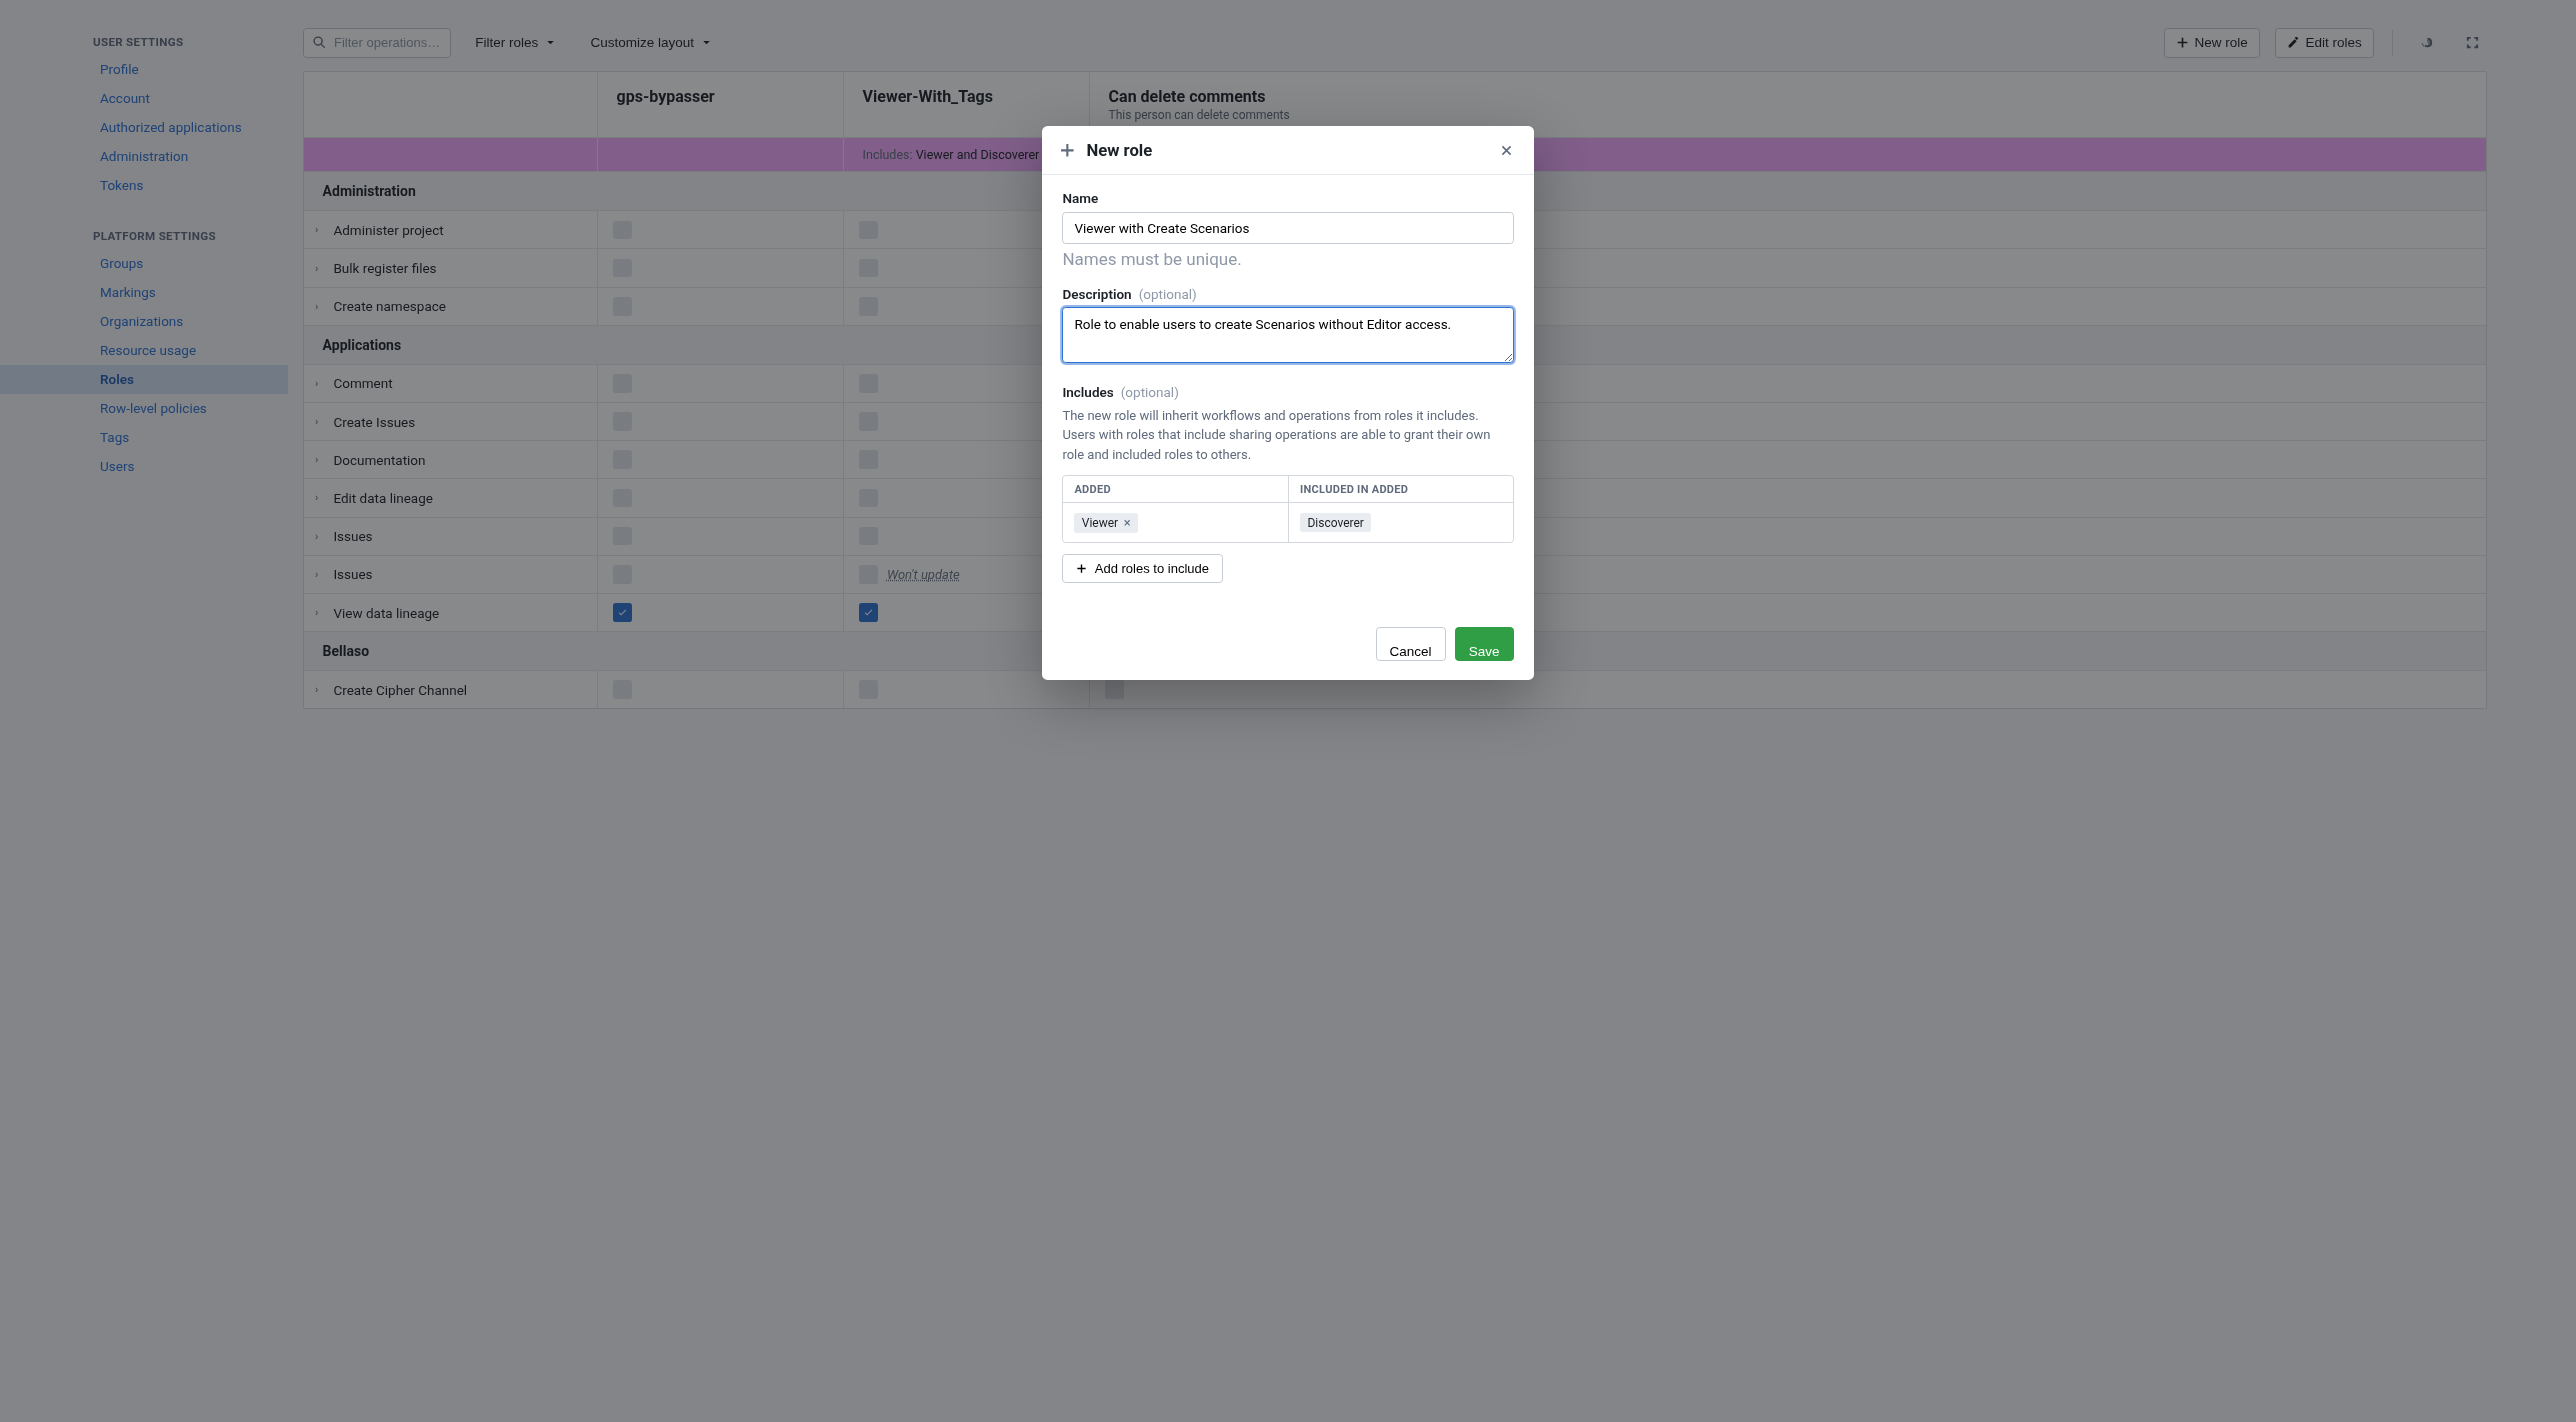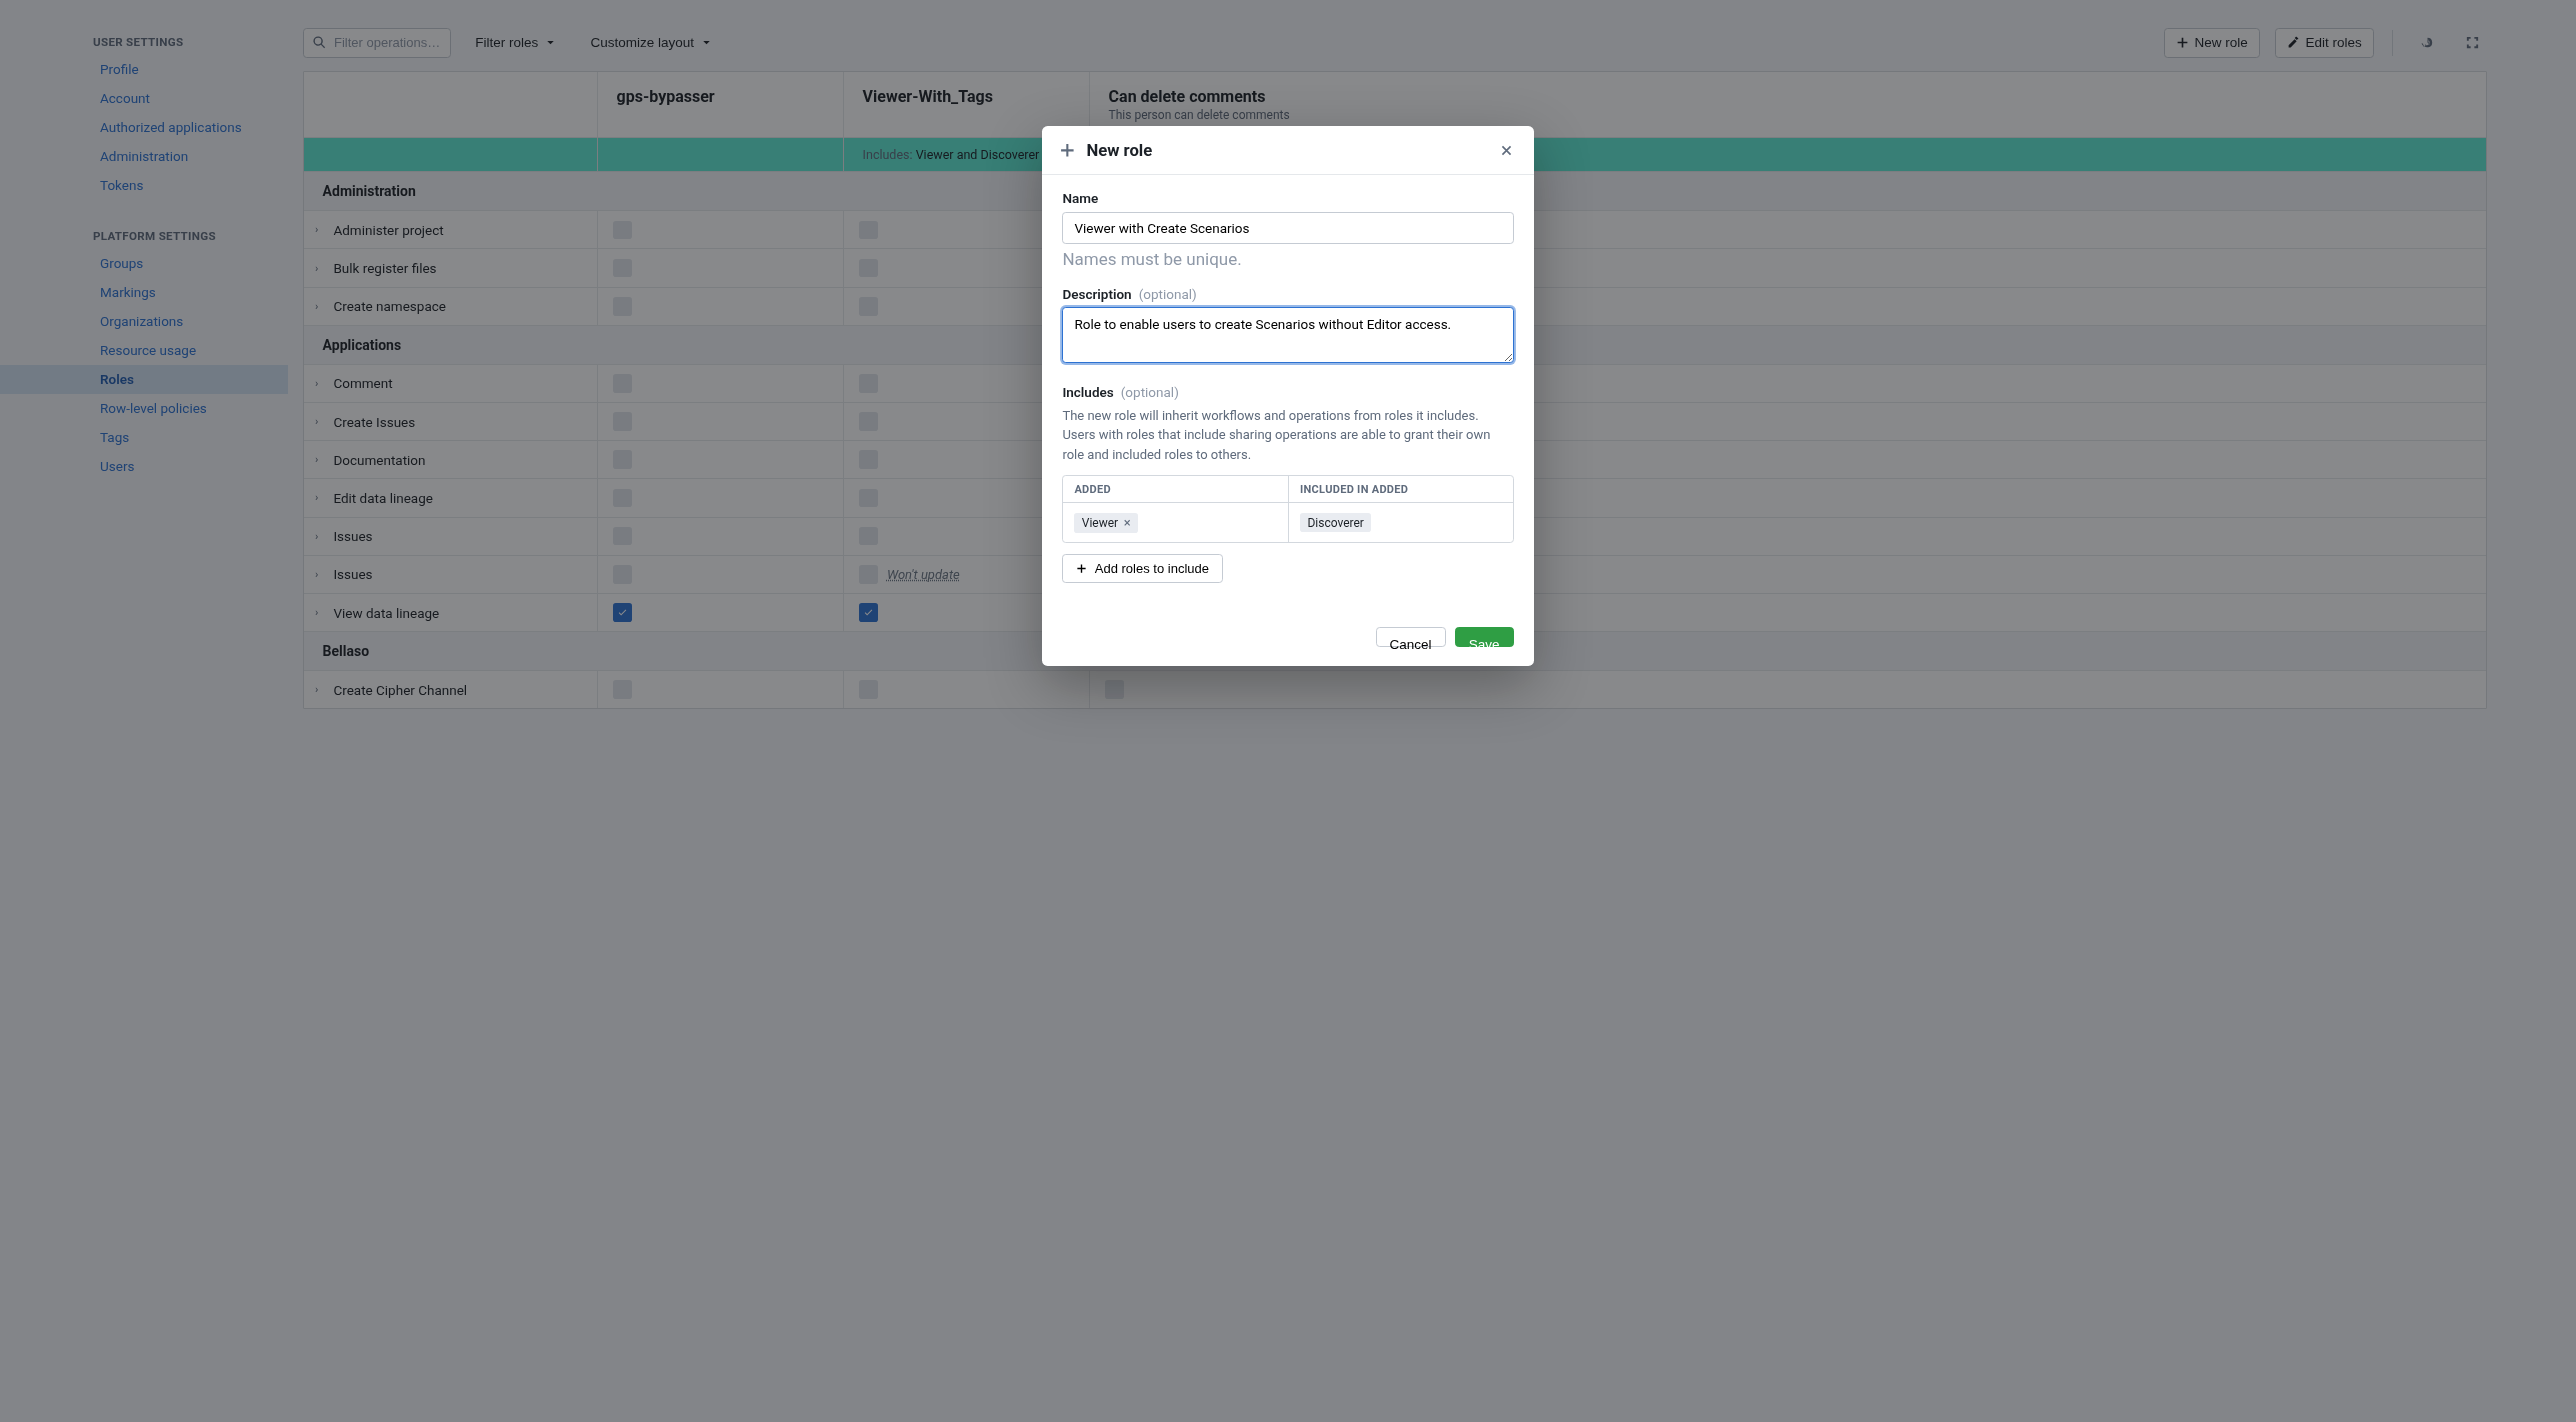--- a/index.html
+++ b/index.html
@@ -156,21 +156,21 @@
       font-weight: 700;
     }
     .th-sub {
       font-size: 12px;
       color: #5f6b7c;
       margin-top: 1.9px;
     }
     .includes-row {
       display: grid;
       grid-template-columns: 293px 246px 246px 1fr;
-      background: #5eead4;
+      background: #f0abfc;
       border-top: 0.9px solid #e5e8eb;
     }
     .includes-cell {
       padding: 9.3px 18.6px;
       font-size: 12.5px;
       border-left: 0.9px solid #e5e8eb;
     }
     .includes-cell:first-child {
       border-left: none;
     }
@@ -389,21 +389,21 @@
     }
     .modal-footer {
       display: flex;
       justify-content: flex-end;
       gap: 9.3px;
       padding: 0 20.4px 18.6px 20.4px;
       margin-top: 18.6px;
     }
     .btn {
       height: 20px;
-      padding: 9px 13px;
+      padding: 16px 13px;
       border-radius: 3.7px;
       font-size: 13.5px;
       cursor: pointer;
       border: 0.9px solid #c5cbd3;
       background: #fff;
     }
     .btn.primary {
       background: #2f9e44;
       border-color: #2f9e44;
       color: #fff;

